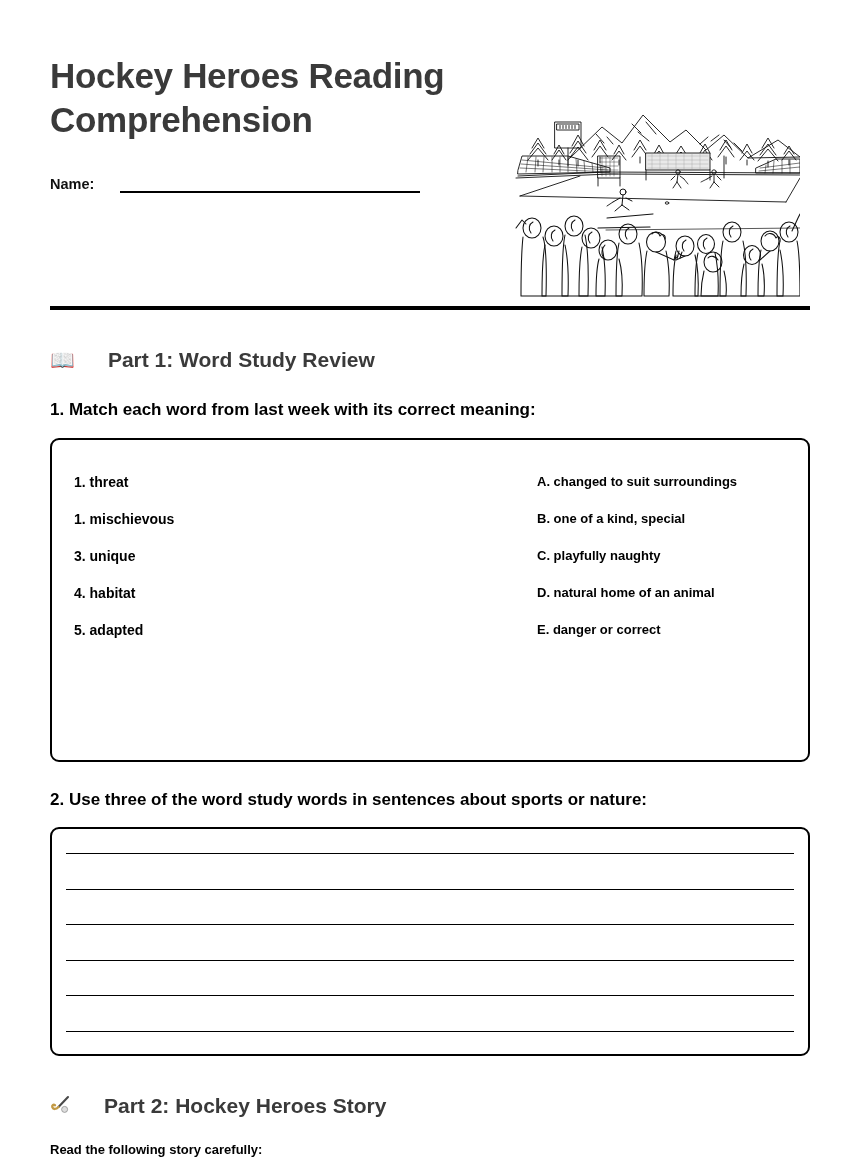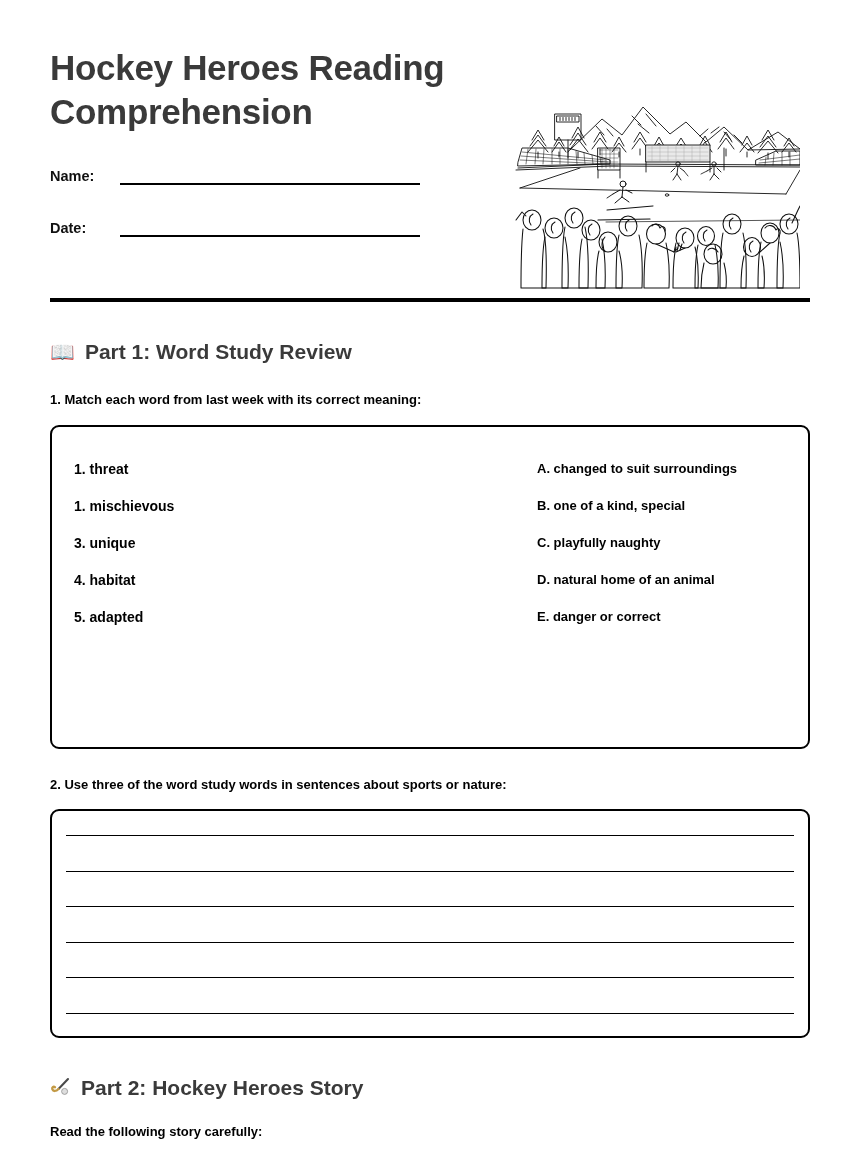--- a/index.html
+++ b/index.html
@@ -23,20 +23,21 @@
     width: 860px;
     height: 1161px;
     padding: 0 50px;
   }
 
   
   .header {
     position: relative;
     padding-top: 46px;
     height: 296px;
+    margin-top: 8px;
   }
   .doc-title {
     font-size: 35px;
     font-weight: bold;
     line-height: 1.26;
     letter-spacing: -0.3px;
     color: #3a3a3a;
     margin: 0;
     width: 470px;
   }
@@ -95,24 +96,25 @@
   .section-head .emoji-icon {
     font-size: 20px;
     line-height: 1;
     display: inline-block;
   }
   .section-title {
     font-size: 21px;
     font-weight: bold;
     color: #3a3a3a;
     line-height: 1.2;
+    margin-left: 23px;
   }
 
   .prompt {
-    font-size: 13px;
+    font-size: 17px;
     font-weight: bold;
     color: #000000;
     margin-top: 28px;
   }
 
   
   .match-box {
     margin-top: 18px;
     border: 2.2px solid #000000;
     border-radius: 9px;
@@ -167,24 +169,20 @@
 
 <div class="page">
 
   <div class="header">
 
     <h1 class="doc-title">Hockey Heroes Reading Comprehension</h1>
 
     <div class="field-rows">
       <div class="field-row">
         <span class="field-label">Name:</span>
-        <span class="field-line"></span>
-      </div>
-      <div class="field-row">
-        <span class="field-label">Date:</span>
         <span class="field-line"></span>
       </div>
     </div>
 
     <div class="illustration">
       <svg viewBox="0 0 290 195" xmlns="http://www.w3.org/2000/svg" fill="none" stroke="#111" stroke-width="0.9" stroke-linecap="round" stroke-linejoin="round">
 
         <path d="M60 48 L92 17 L112 33 L133 5 L160 32 L176 20 L196 40 L214 25 L238 48 L268 30 L290 47"></path>
         <path d="M122 14 L131 23 M136 12 L146 24 M128 22 L139 31"></path>
         <path d="M190 34 L198 27 M201 31 L209 25 M214 30 L221 38 M224 33 L232 41"></path>

